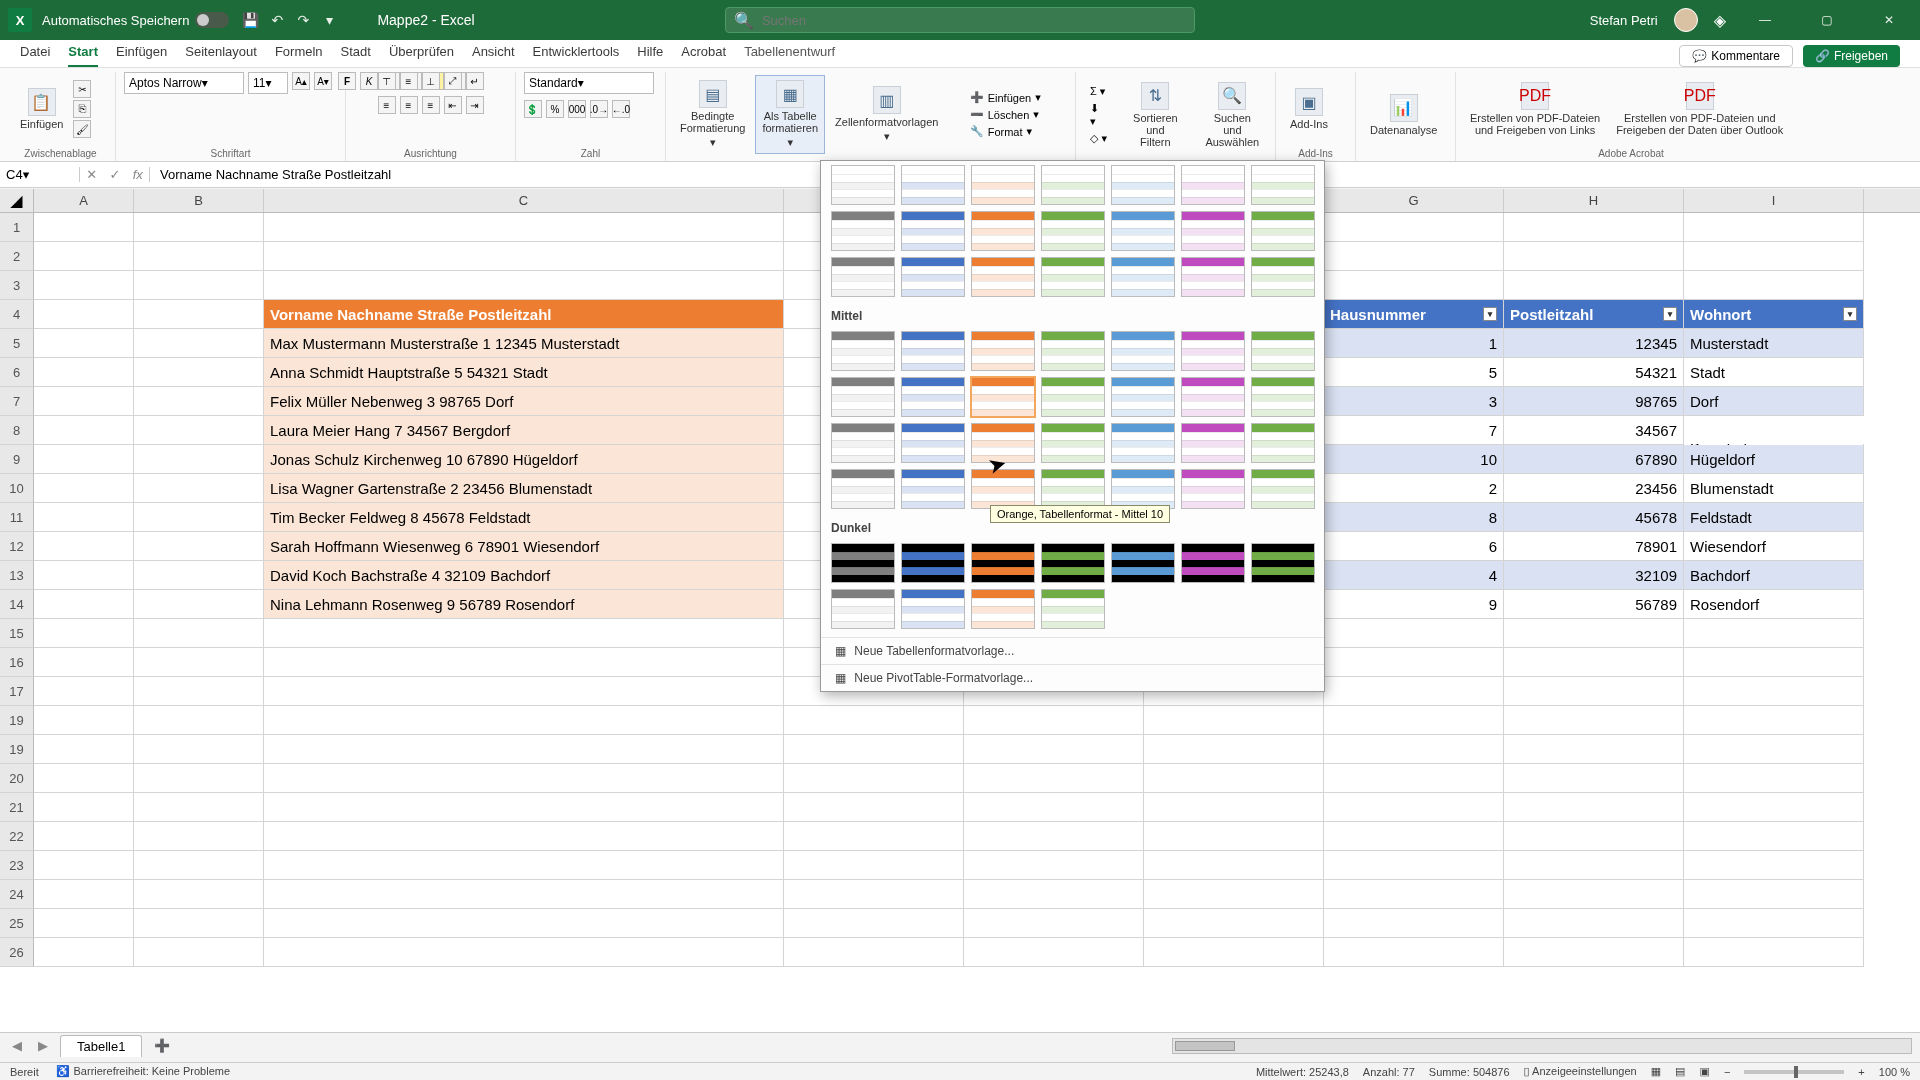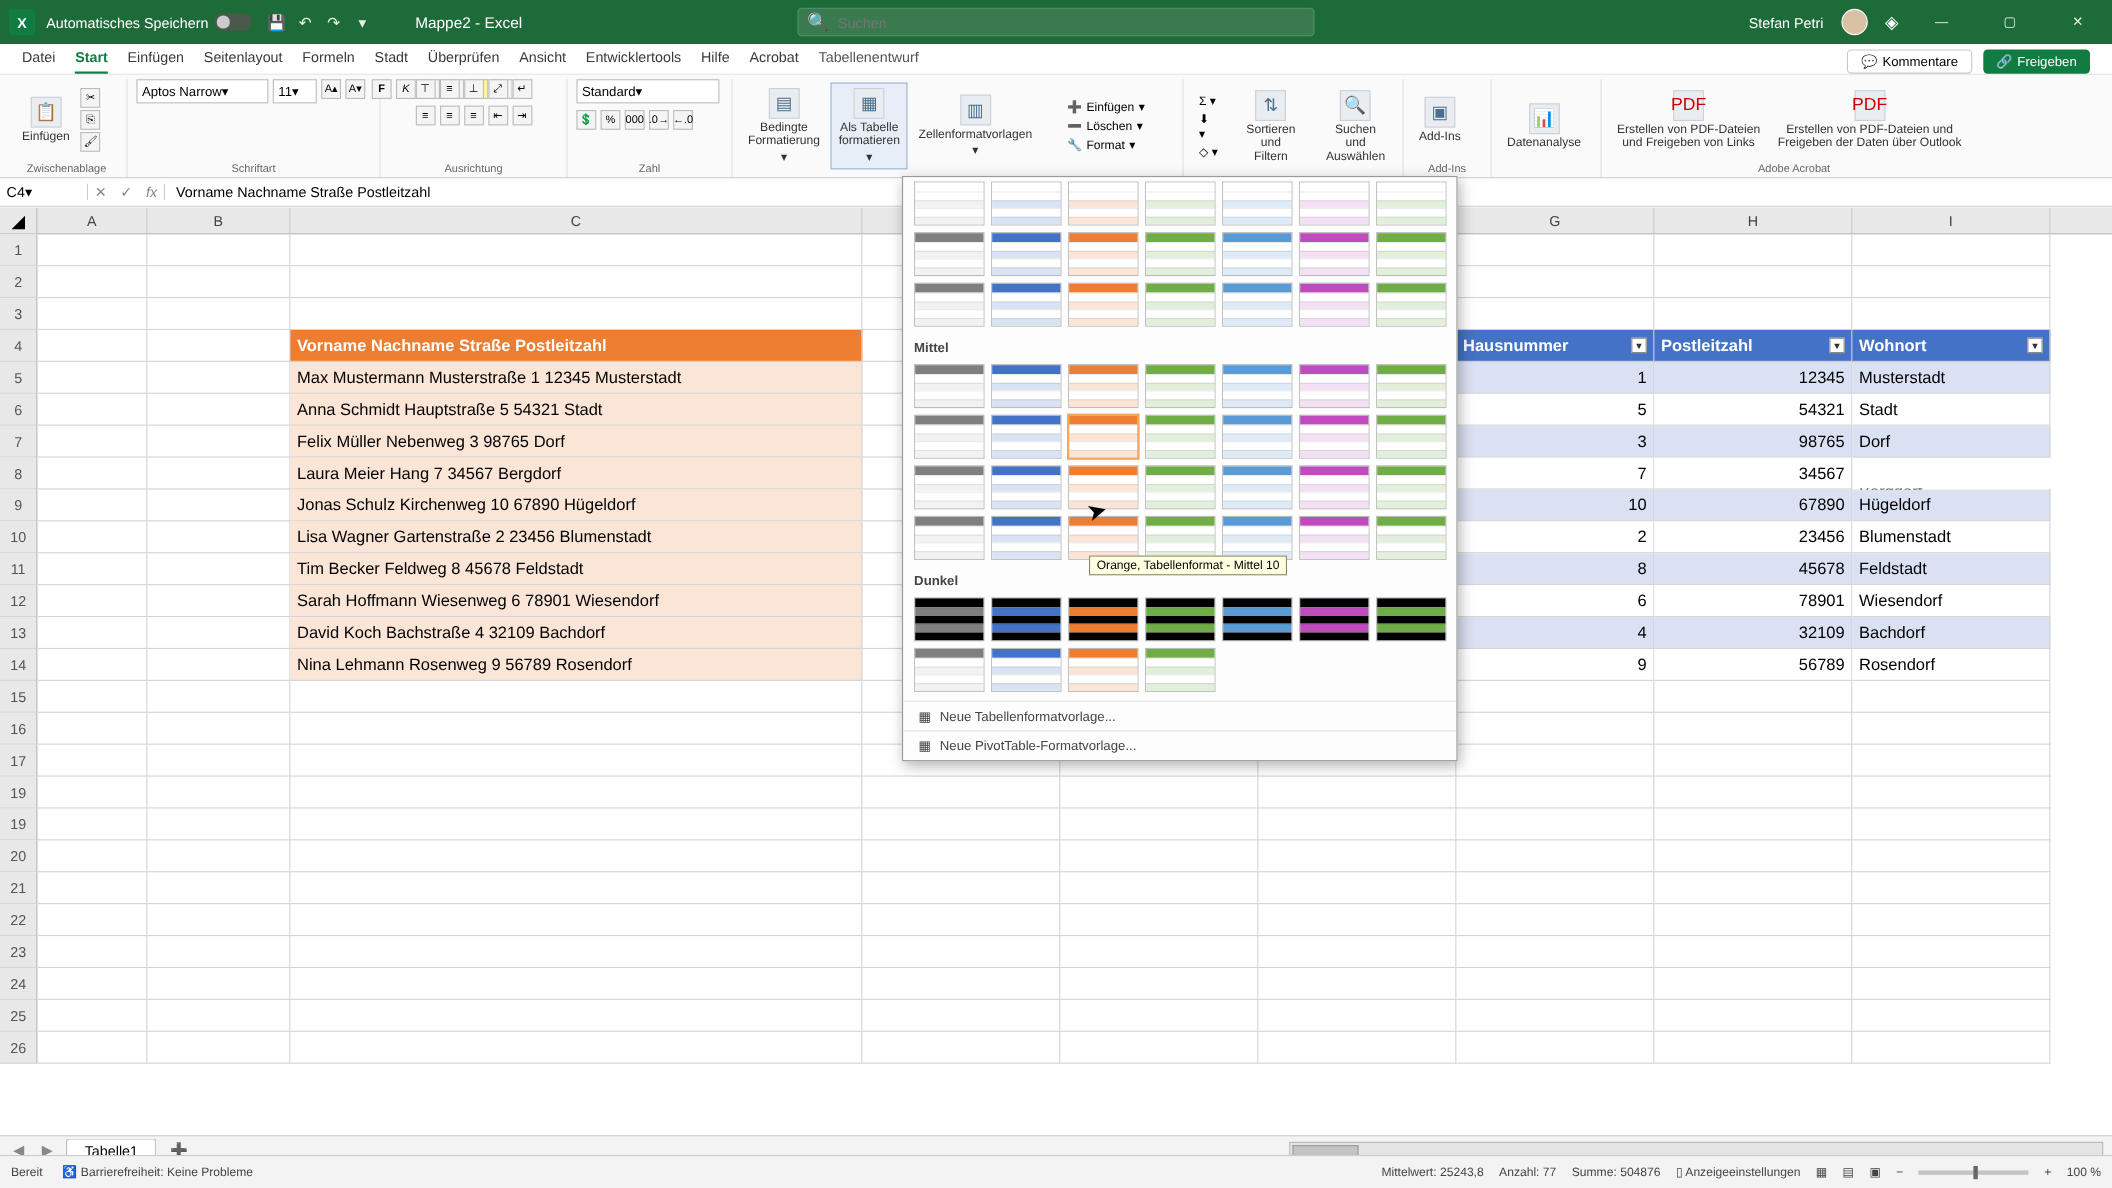--- a/index.html
+++ b/index.html
@@ -75,21 +75,21 @@
 .gallery .footer-item { padding:6px 14px; border-top:1px solid #e3e3e3; display:flex; gap:8px; align-items:center; color:#444;}
 .tooltip { position:absolute; left:990px; top:505px; background:#ffffe1; border:1px solid #8a8a68; padding:2px 6px; font-size:11px; z-index:60;}
 
 
 .sheettabs { position:absolute; bottom:22px; left:0; right:0; height:26px; background:#f3f3f3; border-top:1px solid #ccc; display:flex; align-items:center; padding:0 8px; gap:8px; font-size:13px;}
 .sheettab { background:#fff; border:1px solid #bbb; border-bottom:none; padding:3px 16px; border-radius:3px 3px 0 0;}
 .sheettabs .nav { color:#888; padding:0 4px;}
 .hscroll { margin-left:auto; width:740px; height:16px; background:#e4e4e4; border:1px solid #bbb; position:relative;}
 .hscroll .thumb{ position:absolute; left:2px; top:2px; width:60px; height:10px; background:#c4c4c4; border:1px solid #999;}
 
-.statusbar { position:absolute; bottom:0; left:0; right:0; height:30px; background:#f3f3f3; border-top:1px solid #ccc; display:flex; align-items:center; font-size:11px; color:#444; padding:0 10px; gap:18px;}
+.statusbar { position:absolute; bottom:0; left:0; right:0; height:18px; background:#f3f3f3; border-top:1px solid #ccc; display:flex; align-items:center; font-size:11px; color:#444; padding:0 10px; gap:18px;}
 .statusbar .right { margin-left:auto; display:flex; gap:14px; align-items:center;}
 .zoomslider { width:100px; height:4px; background:#c4c4c4; position:relative;}
 .zoomslider::after{content:""; position:absolute; left:50%; top:-4px; width:4px; height:12px; background:#666;}
 
 .cursor-pointer { position:absolute; left:988px; top:452px; z-index:70; font-size:22px; color:#000; transform:rotate(-15deg);}
 </style>
 </head>
 <body>
 
 <div class="titlebar">

